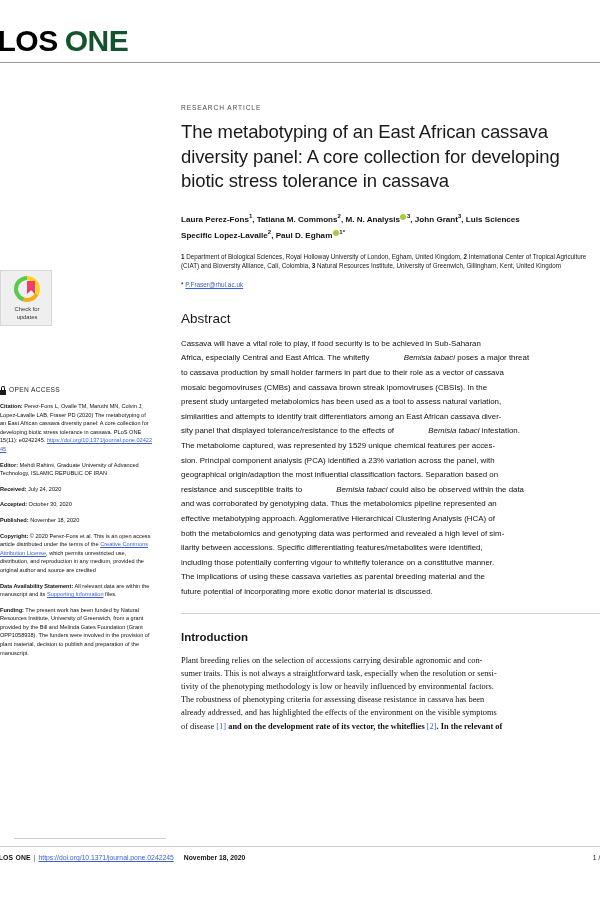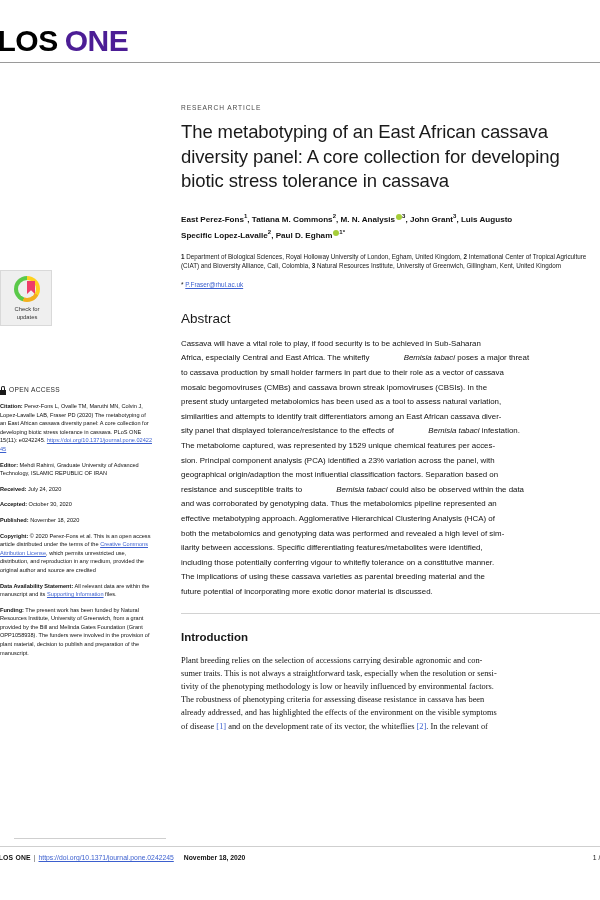--- a/index.html
+++ b/index.html
@@ -36,21 +36,21 @@
   }
   .brand {
     font-family: "Liberation Sans", sans-serif;
     font-size: 30px;
     font-weight: 700;
     letter-spacing: -0.5px;
     line-height: 34px;
     white-space: nowrap;
   }
   .brand .plos { color: #000000; }
-  .brand .one  { color: #4c1d95; padding-left: 7px; }
+  .brand .one  { color: #14532d; padding-left: 7px; }
 
   .masthead-rule {
     position: absolute;
     left: 0;
     top: 62px;
     width: 600px;
     height: 1px;
     background: #9a9a9a;
   }
 
@@ -239,21 +239,21 @@
   }
 
   p.intro {
     font-family: "Liberation Serif", serif;
     font-size: 8.4px;
     line-height: 13.2px;
     margin: 0;
     color: #111;
     white-space: nowrap;
   }
-  p.intro b { font-weight: 400; }
+  p.intro b { font-weight: 700; }
   p.intro .ref { color: #3b5fce; }
 
   
   .footer-rule {
     position: absolute;
     left: 0;
     top: 846px;
     width: 600px;
     height: 1px;
     background: #cfcfcf;
@@ -354,21 +354,21 @@
 
   <div class="sidebar-rule" style="top:838px;"></div>
 
   <div class="main">
 
     <p class="kicker">RESEARCH ARTICLE</p>
 
     <h1 class="title">The metabotyping of an East African cassava diversity panel: A core collection for developing biotic stress tolerance in cassava</h1>
 
     <p class="authors">
-      <span>East Perez-Fons</span><sup>1</sup><span>, Tatiana M. Commons</span><sup>2</sup><span>, M. N. Analysis</span><span class="orcid"></span><sup>3</sup><span>, John Grant</span><sup>3</sup><span>, Luis Augusto</span><br>
+      <span>Laura Perez-Fons</span><sup>1</sup><span>, Tatiana M. Commons</span><sup>2</sup><span>, M. N. Analysis</span><span class="orcid"></span><sup>3</sup><span>, John Grant</span><sup>3</sup><span>, Luis Sciences</span><br>
       <span>Specific Lopez-Lavalle</span><sup>2</sup><span>, Paul D. Egham</span><span class="orcid"></span><sup>1</sup><sup>*</sup>
     </p>
 
     <p class="affil">
       <b>1</b><span> Department of Biological Sciences, Royal Holloway University of London, Egham, United Kingdom,</span>
       <b>2</b><span> International Center of Tropical Agriculture (CIAT) and Bioversity Alliance, Cali, Colombia,</span>
       <b>3</b><span> Natural Resources Institute, University of Greenwich, Gillingham, Kent, United Kingdom</span>
     </p>
 
     <p class="corr">

